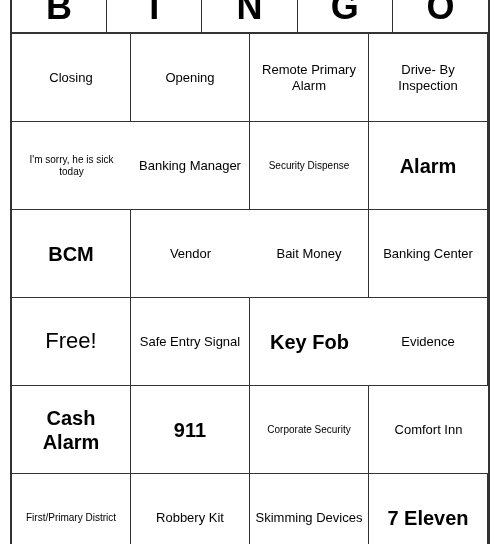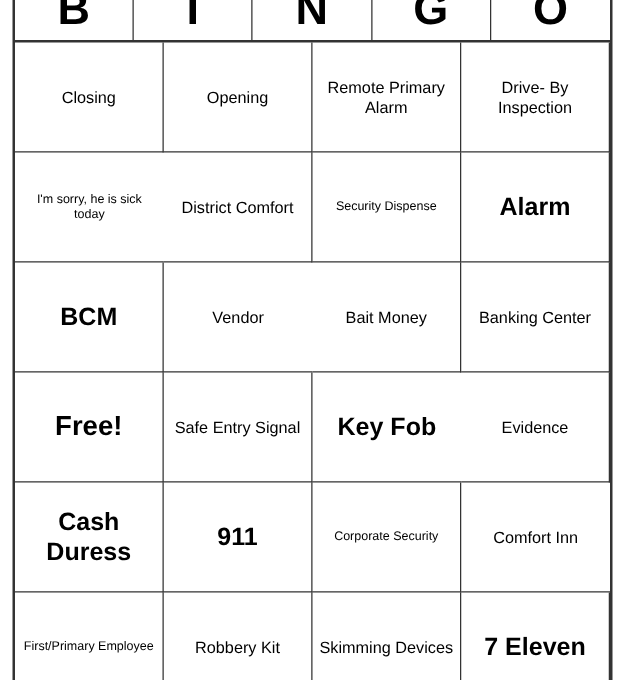--- a/index.html
+++ b/index.html
@@ -59,21 +59,21 @@
       font-size: 20px;
       font-weight: bold;
       align-items: center;
     }
     .bingo-cell.xl-text {
       font-size: 20px;
       font-weight: bold;
     }
     .bingo-cell.free {
       font-size: 22px;
-      font-weight: bold;
+      font-weight: normal;
     }
     .bingo-cell.small-text {
       font-size: 10px;
     }
   </style>
 </head>
 <body>
 
 <div class="bingo-card">
   <div class="bingo-header">
@@ -93,21 +93,21 @@
       <div class="bingo-cell">
         <span>Remote Primary Alarm</span>
       </div>
       <div class="bingo-cell">
         <span>Drive- By Inspection</span>
       </div>
       <div class="bingo-cell small-text">
         <span>I'm sorry, he is sick today</span>
       </div>
       <div class="bingo-cell">
-        <span>District Comfort</span>
+        <span>Banking Manager</span>
       </div>
       <div class="bingo-cell small-text">
         <span>Security Dispense</span>
       </div>
       <div class="bingo-cell large-text">
         <span>Alarm</span>
       </div>
       <div class="bingo-cell xl-text">
         <span>BCM</span>
       </div>
@@ -126,33 +126,33 @@
       <div class="bingo-cell">
         <span>Safe Entry Signal</span>
       </div>
       <div class="bingo-cell large-text">
         <span>Key Fob</span>
       </div>
       <div class="bingo-cell">
         <span>Evidence</span>
       </div>
       <div class="bingo-cell large-text">
-        <span>Cash Duress</span>
+        <span>Cash Alarm</span>
       </div>
       <div class="bingo-cell xl-text">
         <span>911</span>
       </div>
       <div class="bingo-cell small-text">
         <span>Corporate Security</span>
       </div>
       <div class="bingo-cell">
         <span>Comfort Inn</span>
       </div>
       <div class="bingo-cell small-text">
-        <span>First/Primary Employee</span>
+        <span>First/Primary District</span>
       </div>
       <div class="bingo-cell">
         <span>Robbery Kit</span>
       </div>
       <div class="bingo-cell">
         <span>Skimming Devices</span>
       </div>
       <div class="bingo-cell large-text">
         <span>7 Eleven</span>
       </div>

